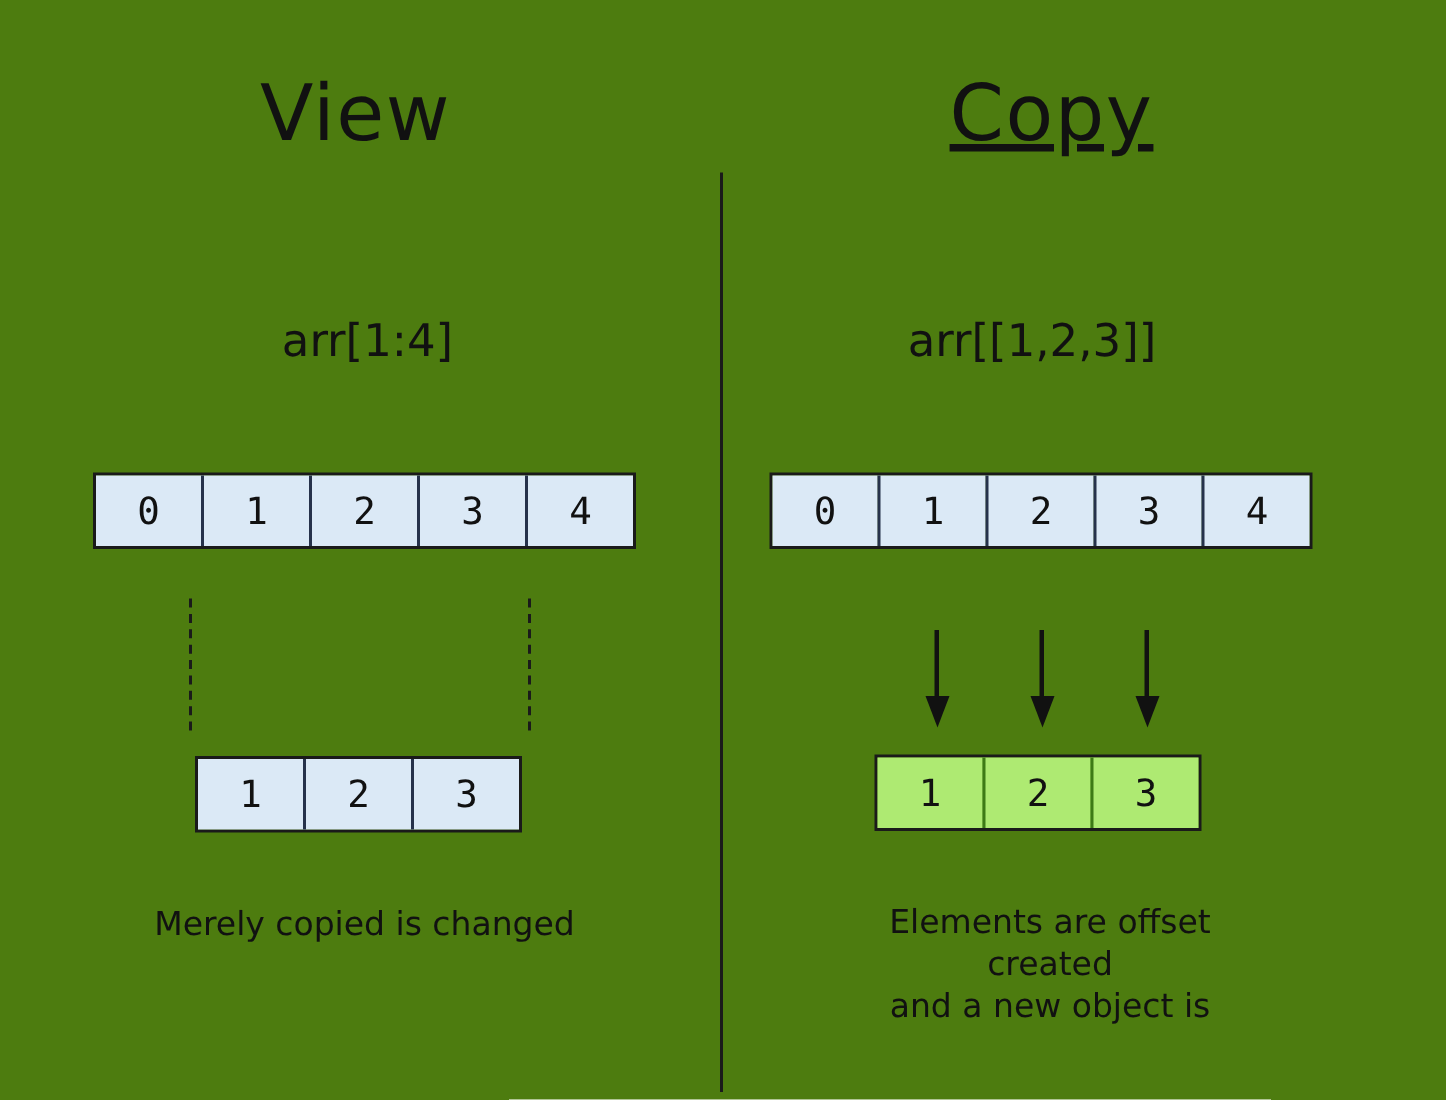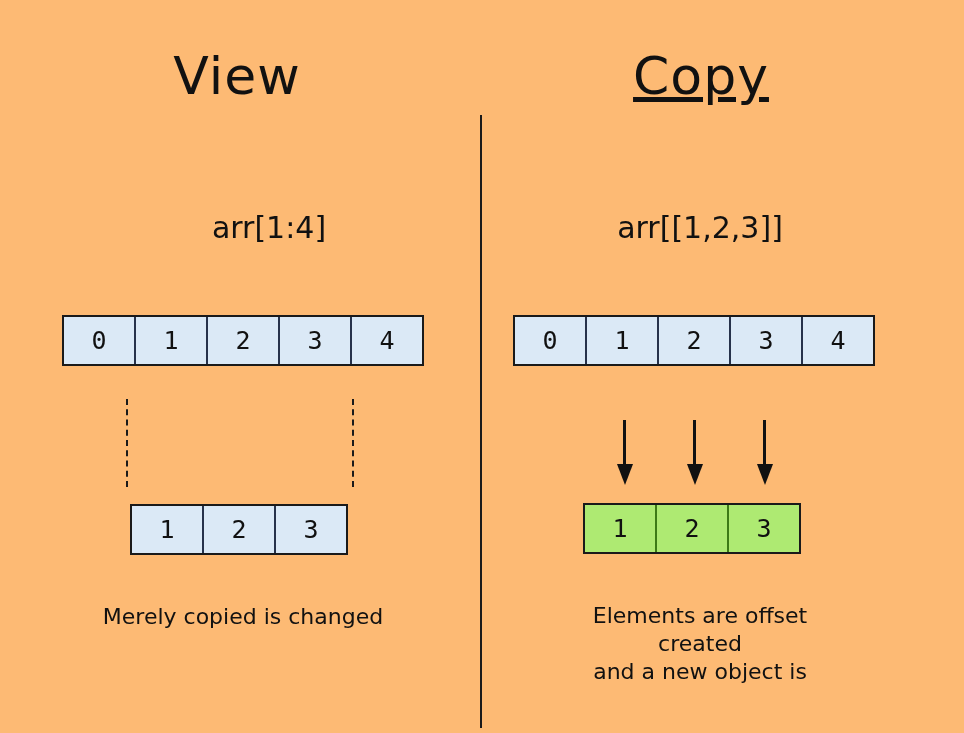--- a/index.html
+++ b/index.html
@@ -1,20 +1,20 @@
 <!DOCTYPE html>
 <html><head>
 <meta charset="utf-8">
 <style>
   html, body { margin: 0; padding: 0; background: #ffffff; }
   .canvas {
     position: relative;
     width: 964px;
     height: 733px;
-    background: #fdba74;
+    background: #4d7c0f;
     overflow: hidden;
     font-family: "DejaVu Sans", sans-serif;
     color: #111111;
   }
 
   .divider {
     position: absolute;
     left: 480px; top: 115px;
     width: 2px; height: 613px;
     background: #1a1a1a;
@@ -33,22 +33,22 @@
   .title-view { left: 0px;   width: 474px; }
   .title-copy { left: 468px; width: 466px; text-decoration: underline; }
 
   .expr {
     position: absolute;
     top: 210px;
     font-size: 30px;
     text-align: center;
     line-height: 1.2;
   }
-  .expr-left  { left: 0px;   width: 490px; padding-left: 24px; }
-  .expr-right { left: 484px; width: 432px; }
+  .expr-left  { left: 0px;   width: 490px; }
+  .expr-right { left: 472px; width: 432px; }
 
   .array {
     position: absolute;
     display: flex;
     border: 2px solid #1a1a1a;
     box-sizing: content-box;
   }
   .cell {
     flex: 0 0 70px;
     width: 70px;

